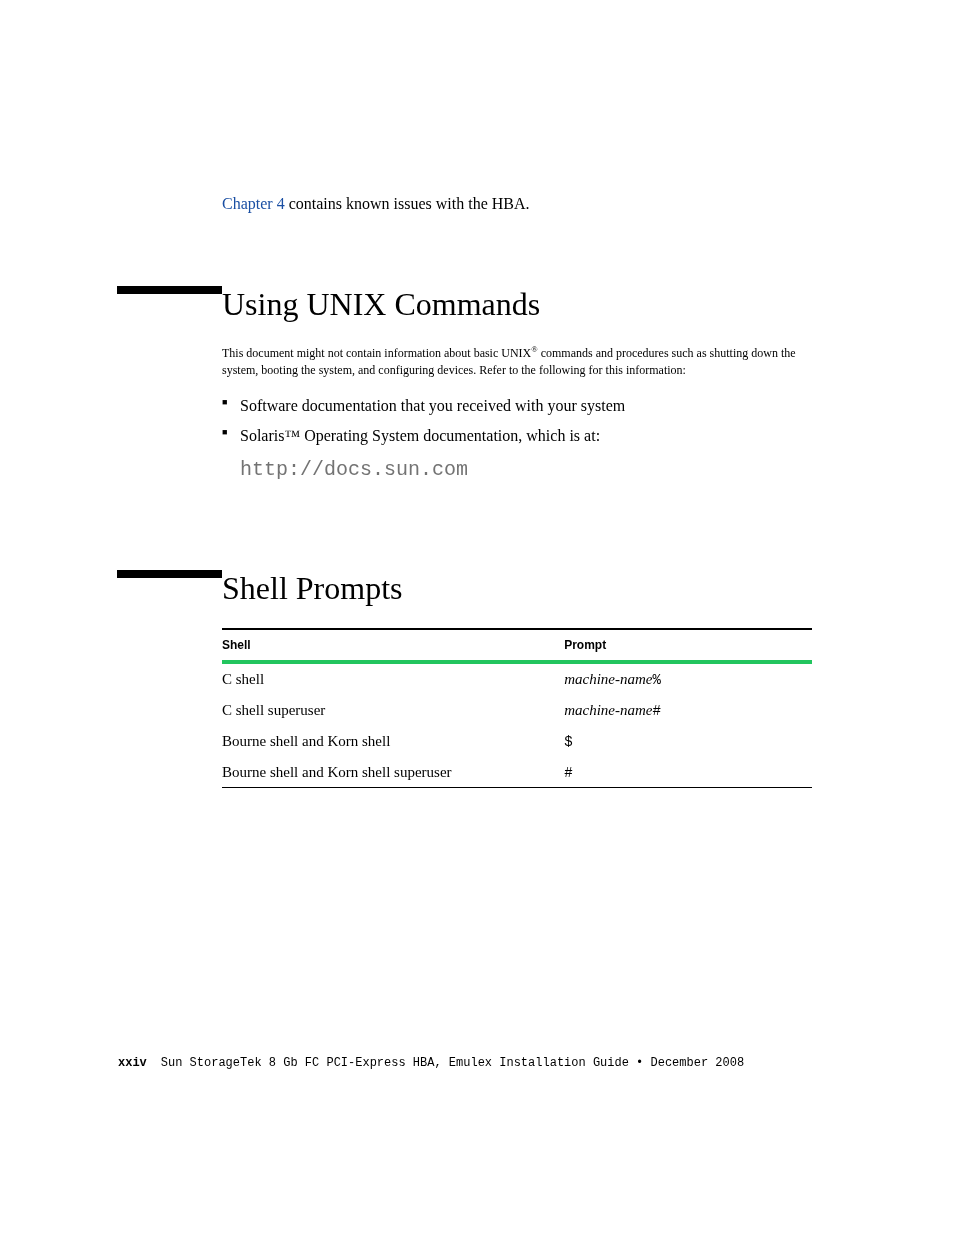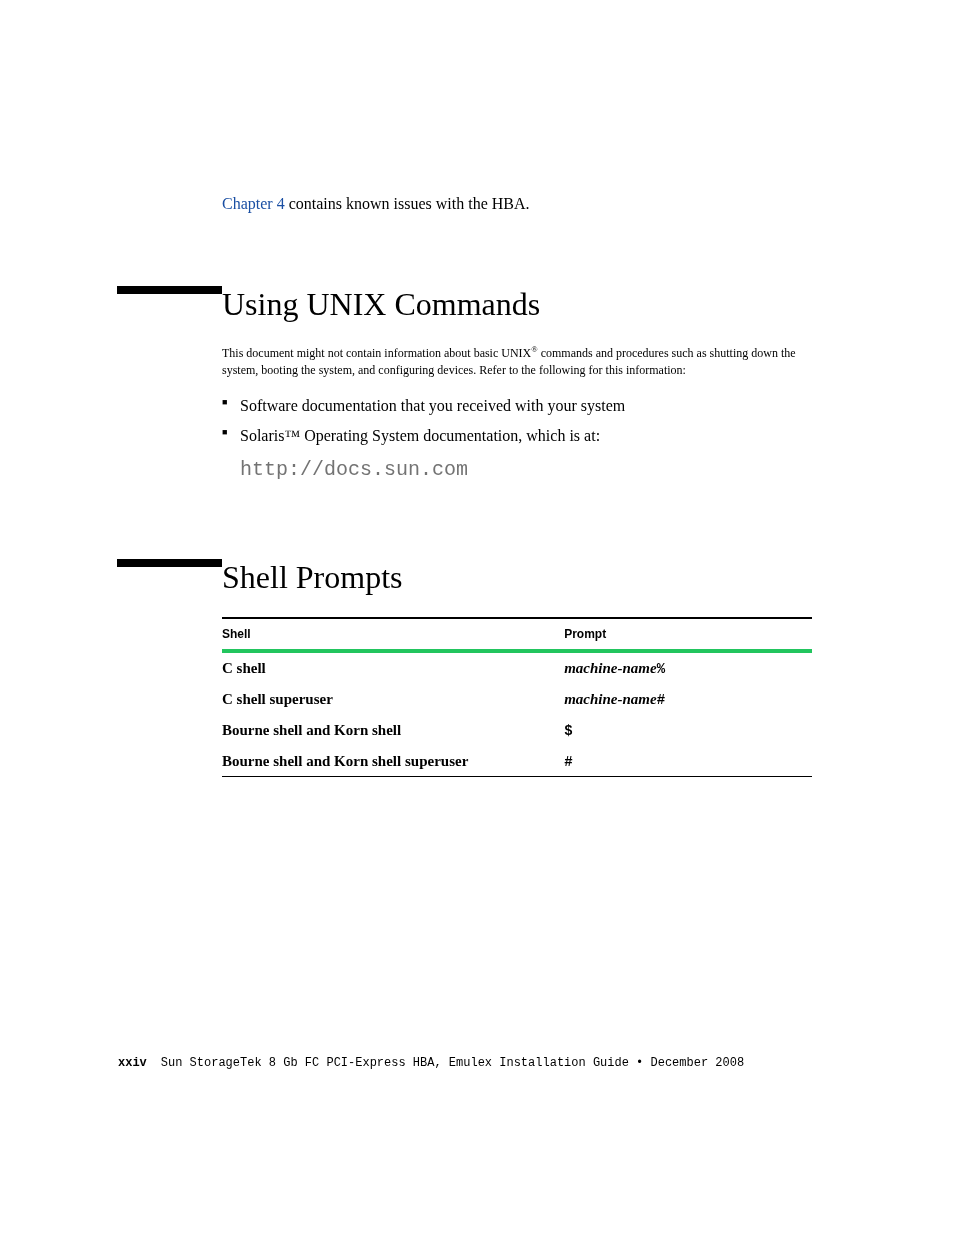--- a/index.html
+++ b/index.html
@@ -35,21 +35,21 @@
     top: 0;
     width: 105px;
     height: 8px;
     background: #000;
   }
   h1.section-title {
     font-family: "Palatino Linotype", Palatino, "Book Antiqua", Georgia, serif;
     font-weight: 400;
     font-size: 32px;
     line-height: 1.15;
-    margin-top: 6px;
+    margin-top: 17px;
     margin-bottom: 22px;
   }
   p.body {
     font-size: 12px;
     line-height: 1.45;
     margin-bottom: 14px;
   }
   ul.bullets {
     list-style: none;
     margin: 0 0 10px 0;
@@ -92,21 +92,20 @@
     font-family: Arial, Helvetica, sans-serif;
     font-size: 12px;
     font-weight: 700;
     padding: 8px 6px 8px 0;
     border-top: 2px solid #000;
     border-bottom: 4px solid #22c55e;
   }
   table.shell-table tbody td {
     padding: 7px 6px 7px 0;
     vertical-align: baseline;
-    font-weight: bold;
   }
   table.shell-table tbody tr:last-child td {
     border-bottom: 1px solid #000;
     padding-bottom: 6px;
   }
   .col-shell { width: 58%; }
   .col-prompt { width: 42%; }
   .prompt-italic { font-style: italic; }
   .prompt-mono { font-family: "Courier New", Courier, monospace; font-size: 14px; }
 

